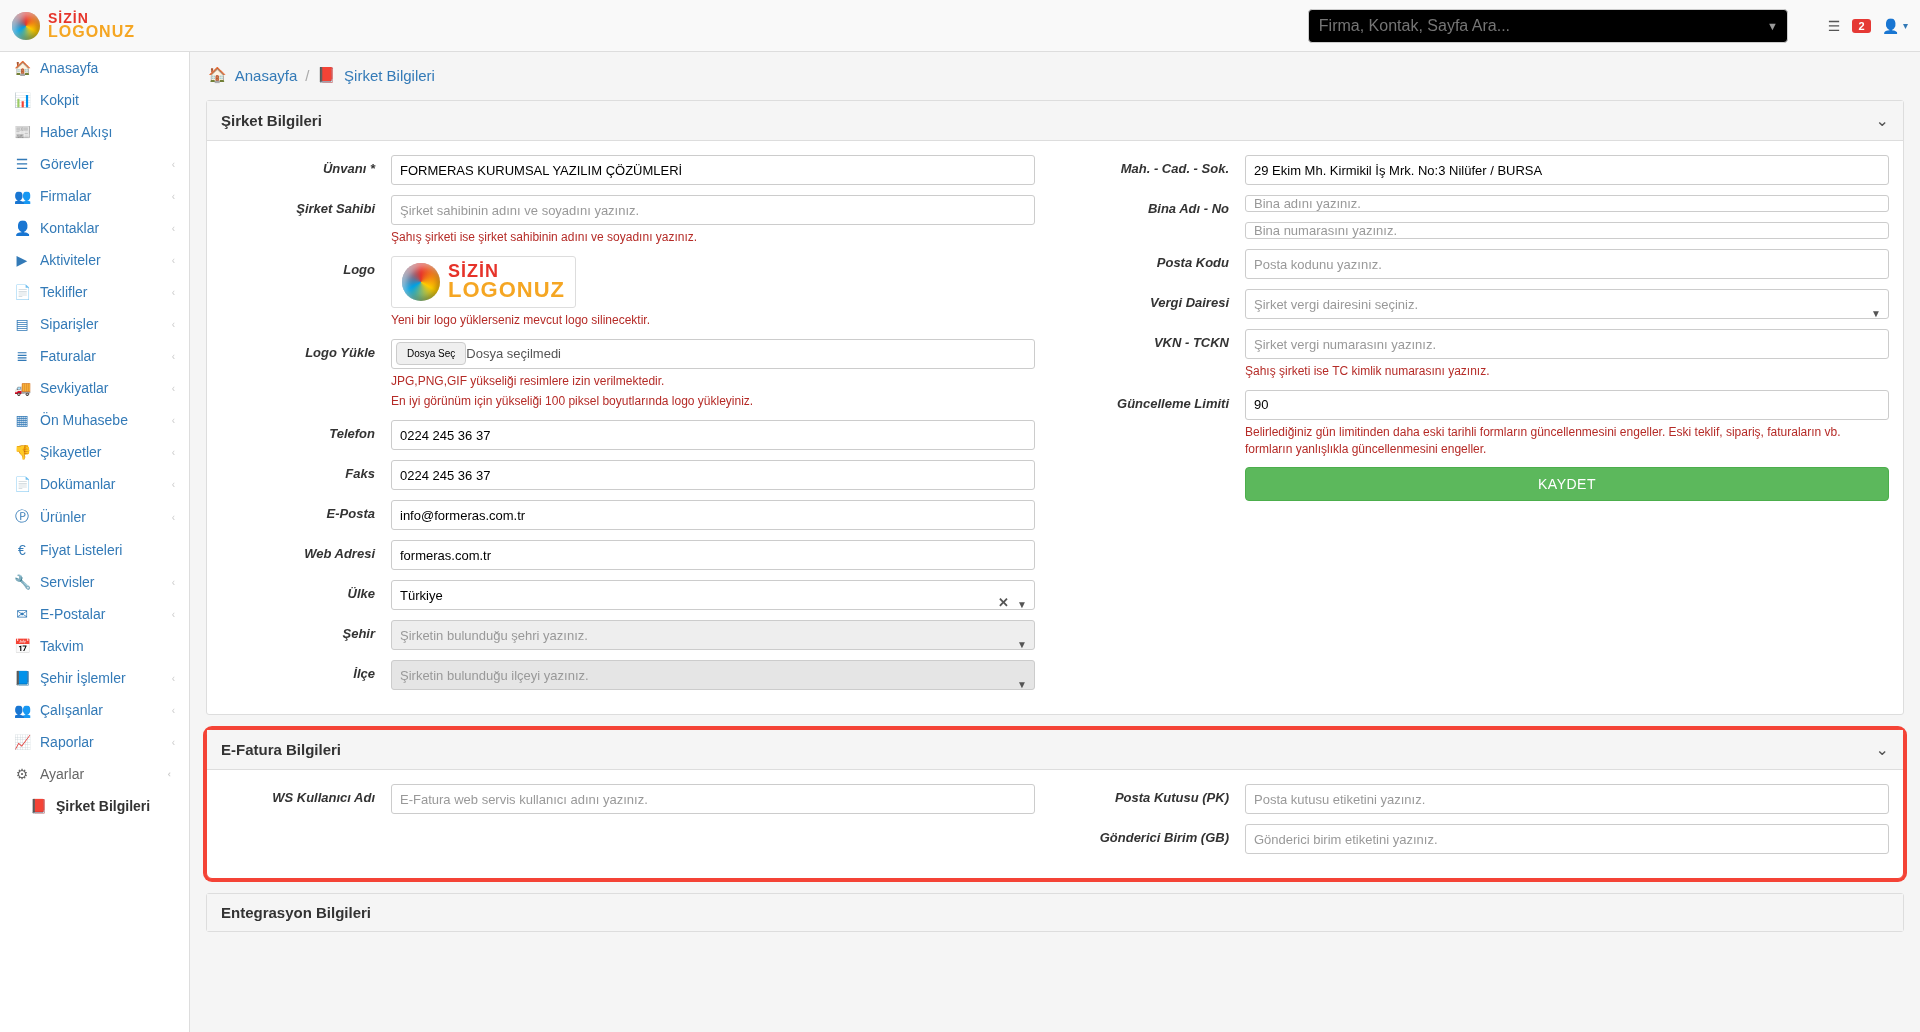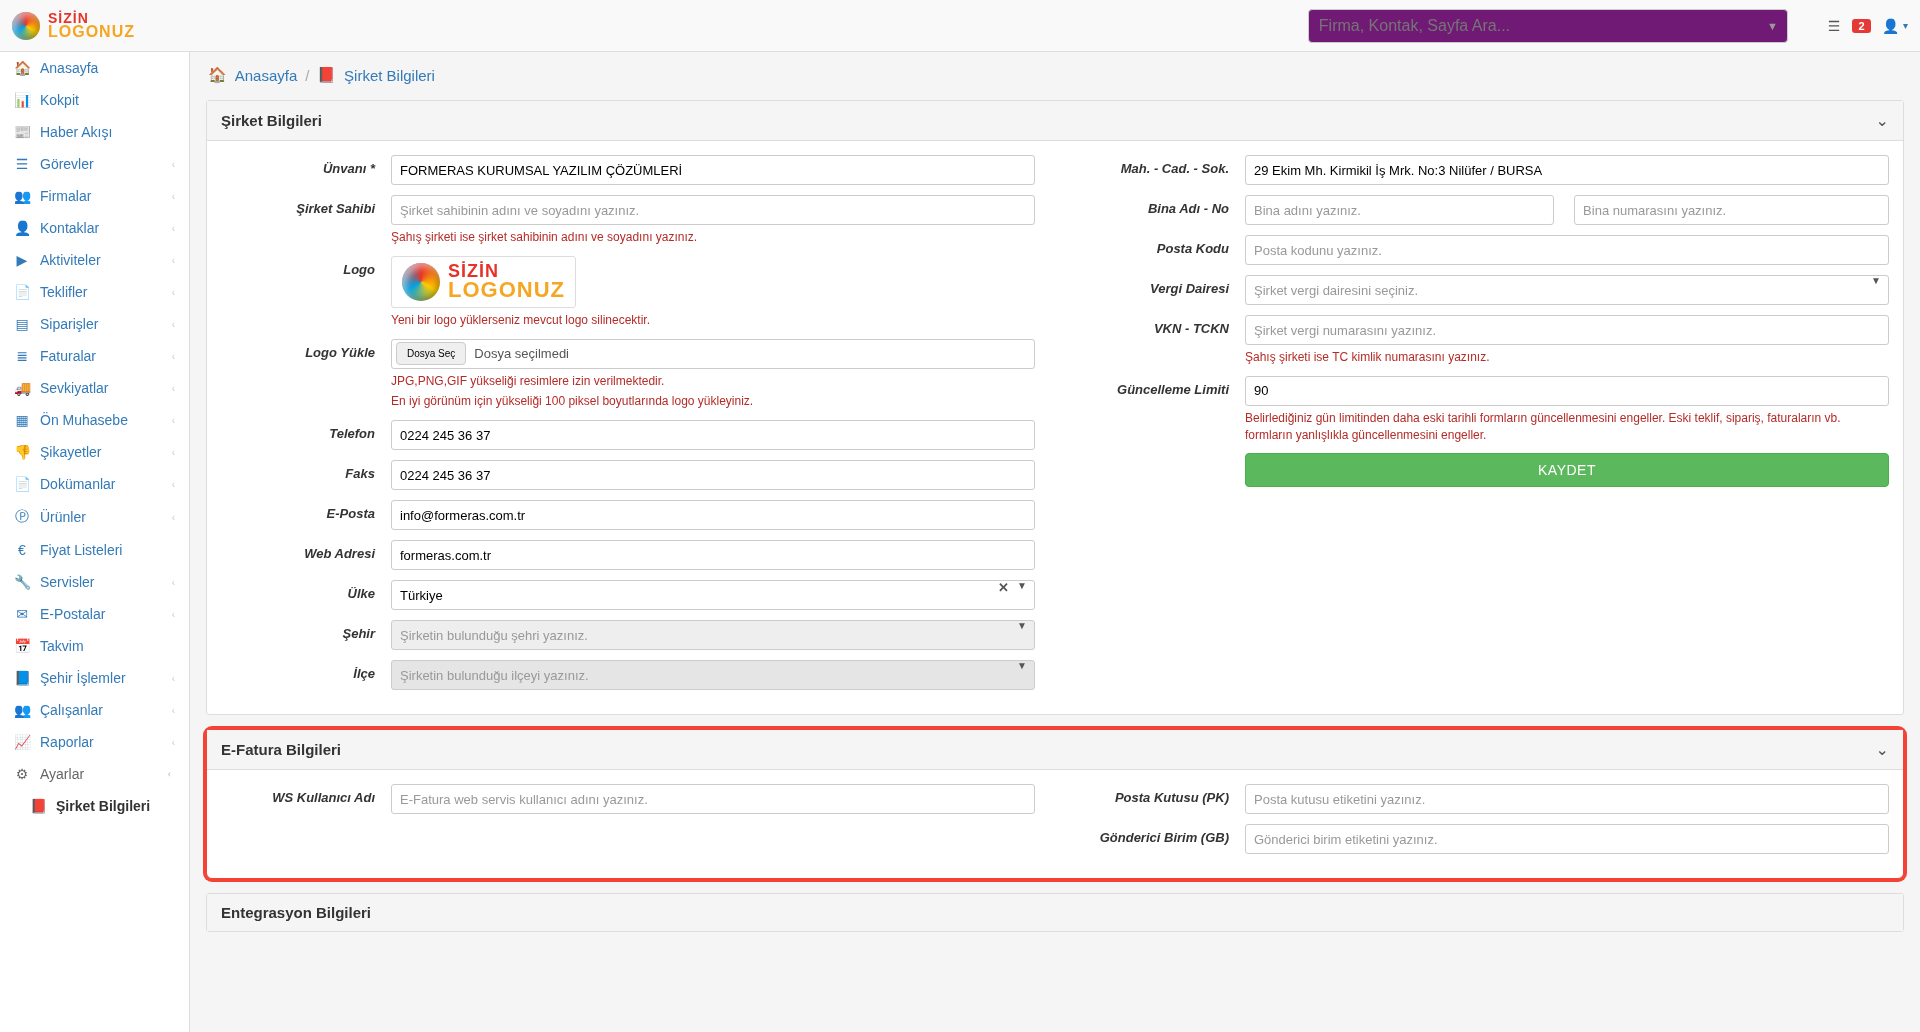--- a/index.html
+++ b/index.html
@@ -7,21 +7,21 @@
 a { text-decoration: none; color: inherit; }
 
 .topbar { background: #f9f9f9; border-bottom: 1px solid #ddd; height: 52px; display: flex; align-items: center; padding: 0 12px; }
 .logo-wrap { display: flex; align-items: center; gap: 8px; }
 .logo-ball { width: 28px; height: 28px; border-radius: 50%; background: conic-gradient(#e6332a, #ffcc00, #00a1e4, #e6332a); box-shadow: inset 4px 4px 6px rgba(255,255,255,0.5), inset -2px -2px 6px rgba(0,0,0,0.3); }
 .logo-text { display: flex; flex-direction: column; line-height: 0.9; font-weight: 700; }
 .logo-text .l1 { color: #e6332a; font-size: 14px; letter-spacing: 1px; }
 .logo-text .l2 { color: #f5a623; font-size: 16px; letter-spacing: 1px; }
 .topbar-spacer { flex: 1; }
 .search-box { width: 480px; position: relative; }
-.search-box input { width: 100%; height: 34px; border: 1px solid #ccc; border-radius: 4px; padding: 0 30px 0 10px; font-size: 16px; color: #999; background: #701a75; }
+.search-box input { width: 100%; height: 34px; border: 1px solid #ccc; border-radius: 4px; padding: 0 30px 0 10px; font-size: 16px; color: #999; background: #000000; }
 .search-box .caret { position: absolute; right: 10px; top: 50%; transform: translateY(-50%); color: #999; font-size: 11px; }
 .topbar-icons { display: flex; align-items: center; gap: 12px; margin-left: 40px; }
 .badge-red { background: #e53935; color: #fff; font-size: 11px; font-weight: 700; padding: 1px 6px; border-radius: 3px; }
 .icon-list { color: #555; font-size: 14px; }
 .user-drop { color: #337ab7; display: flex; align-items: center; gap: 3px; }
 
 .layout { display: flex; }
 .sidebar { width: 190px; background: #fff; border-right: 1px solid #ddd; min-height: calc(100vh - 52px); }
 .sidebar-item { display: flex; align-items: center; justify-content: space-between; padding: 8px 14px; color: #337ab7; cursor: pointer; font-size: 14px; }
 .sidebar-item .label { display: flex; align-items: center; gap: 10px; }
@@ -43,36 +43,36 @@
 .panel.highlight { box-shadow: 0 0 0 3px #f44336; border-radius: 6px; border-color:#f44336; }
 
 .form-row-container { display: flex; gap: 40px; }
 .form-col { flex: 1; }
 .form-group { display: flex; align-items: flex-start; margin-bottom: 10px; }
 .form-label { width: 170px; text-align: right; padding-right: 16px; padding-top: 6px; font-weight: 700; font-size: 13px; color: #333; flex-shrink: 0; font-style: italic; }
 .form-field { flex: 1; }
 .form-control { width: 100%; height: 30px; border: 1px solid #ccc; border-radius: 3px; padding: 0 8px; font-size: 13px; }
 .form-control::placeholder { color: #999; }
 .help-text { font-size: 12px; color: #b52b27; margin-top: 4px; line-height: 1.4; }
-.select-wrap { position: relative; display:flex; align-items:flex-start; }
+.select-wrap { position: relative; display:flex; align-items:flex-end; }
 .select-wrap .form-control { padding-right: 26px; background:#eee; }
 .select-wrap.white .form-control { background:#fff; }
 .select-caret { position: absolute; right: 8px; font-size: 10px; color: #555; pointer-events: none; }
 .select-clear { position: absolute; right: 26px; color: #555; font-weight:700;font-size:13px; cursor:pointer; }
-.two-inputs { display: flex; gap: 20px; }
+.two-inputs { display: flex; gap: 10px; flex-direction: column; }
 .two-inputs .form-control:first-child { flex: 0 0 48%; }
 .two-inputs .form-control:last-child { flex: 1; }
 .btn-save { width: 100%; background: #5cb85c; border: 1px solid #4cae4c; color: #fff; padding: 8px 0; border-radius: 4px; font-size: 14px; cursor: pointer; letter-spacing: 0.5px;}
 .logo-preview { display: inline-flex; align-items: center; gap: 8px; border: 1px solid #ddd; border-radius: 3px; padding: 6px 10px; }
 .logo-preview .logo-ball { width: 38px; height: 38px; }
 .logo-preview .lt1 { color:#e6332a; font-weight:700; font-size:18px; letter-spacing:1px; }
 .logo-preview .lt2 { color:#f5a623; font-weight:700; font-size:22px; letter-spacing:1px; }
 .file-input { display:flex; align-items:center; width:100%; }
 .file-btn { border:1px solid #ccc; border-radius:4px; background:#efefef; padding:5px 10px; font-size:10px; cursor:pointer; }
-.file-label { font-size:13px; color:#555; margin-left:8px; }
+.file-label { font-size:13px; color:#555; }
 </style>
 </head>
 <body>
 
 <div class="topbar">
   <div class="logo-wrap">
     <div class="logo-ball"></div>
     <div class="logo-text">
       <span class="l1">SİZİN</span>
       <span class="l2">LOGONUZ</span>

